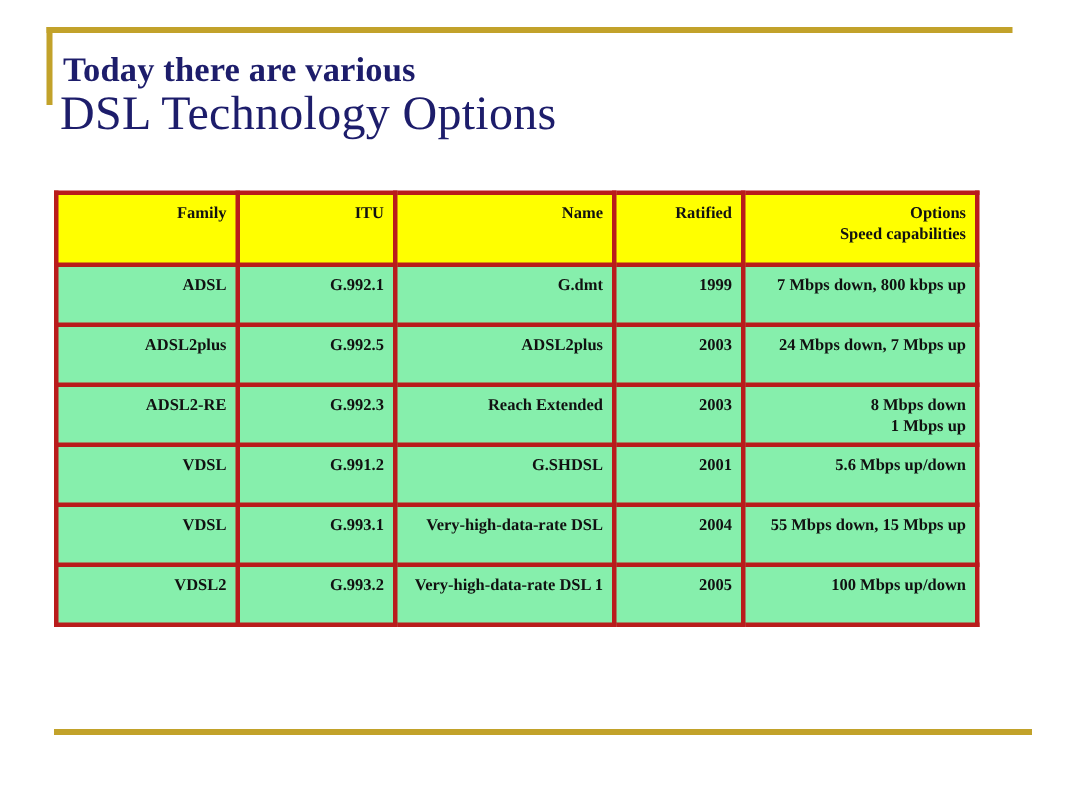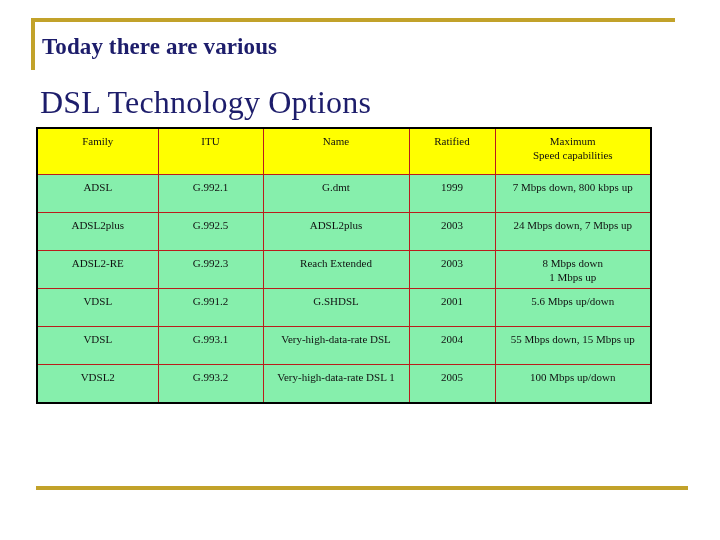--- a/index.html
+++ b/index.html
@@ -57,21 +57,21 @@
     top: 34px;
     font-size: 23px;
     font-weight: bold;
     color: #1d1d6b;
     letter-spacing: 0.1px;
     white-space: nowrap;
   }
   .title {
     position: absolute;
     left: 40px;
-    top: 84px;
+    top: 57px;
     font-size: 32px;
     font-weight: normal;
     color: #1d1d6b;
     letter-spacing: 0.2px;
     white-space: nowrap;
   }
 
   
   .table-wrap {
     position: absolute;
@@ -80,29 +80,29 @@
     width: 614px;
   }
   table.dsl {
     border-collapse: collapse;
     table-layout: fixed;
     width: 614px;
     border: 2px solid #000000;
   }
   table.dsl th,
   table.dsl td {
-    border: 1px solid #b91c1c;
+    border: 3px solid #b91c1c;
     vertical-align: top;
-    text-align: center;
+    text-align: right;
     padding: 5px 6px 4px 6px;
     font-size: 11px;
     line-height: 14px;
     color: #111111;
     font-family: "Liberation Serif", "DejaVu Serif", serif;
-    font-weight: normal;
+    font-weight: bold;
     word-wrap: break-word;
   }
   table.dsl thead th {
     background: #ffff00;
     color: #111111;
     height: 36px;
   }
   table.dsl tbody td {
     background: #86efac;
     height: 28px;
@@ -137,21 +137,21 @@
         <col class="c-rat">
         <col class="c-max">
       </colgroup>
       <thead>
         <tr>
           <th>Family</th>
           <th>ITU</th>
           <th>Name</th>
           <th>Ratified</th>
           <th>
-            <span class="cell-line">Maximum</span>
+            <span class="cell-line">Options</span>
             <span class="cell-line">Speed capabilities</span>
           </th>
         </tr>
       </thead>
       <tbody>
 
         <tr>
           <td>ADSL</td>
           <td>G.992.1</td>
           <td>G.dmt</td>

